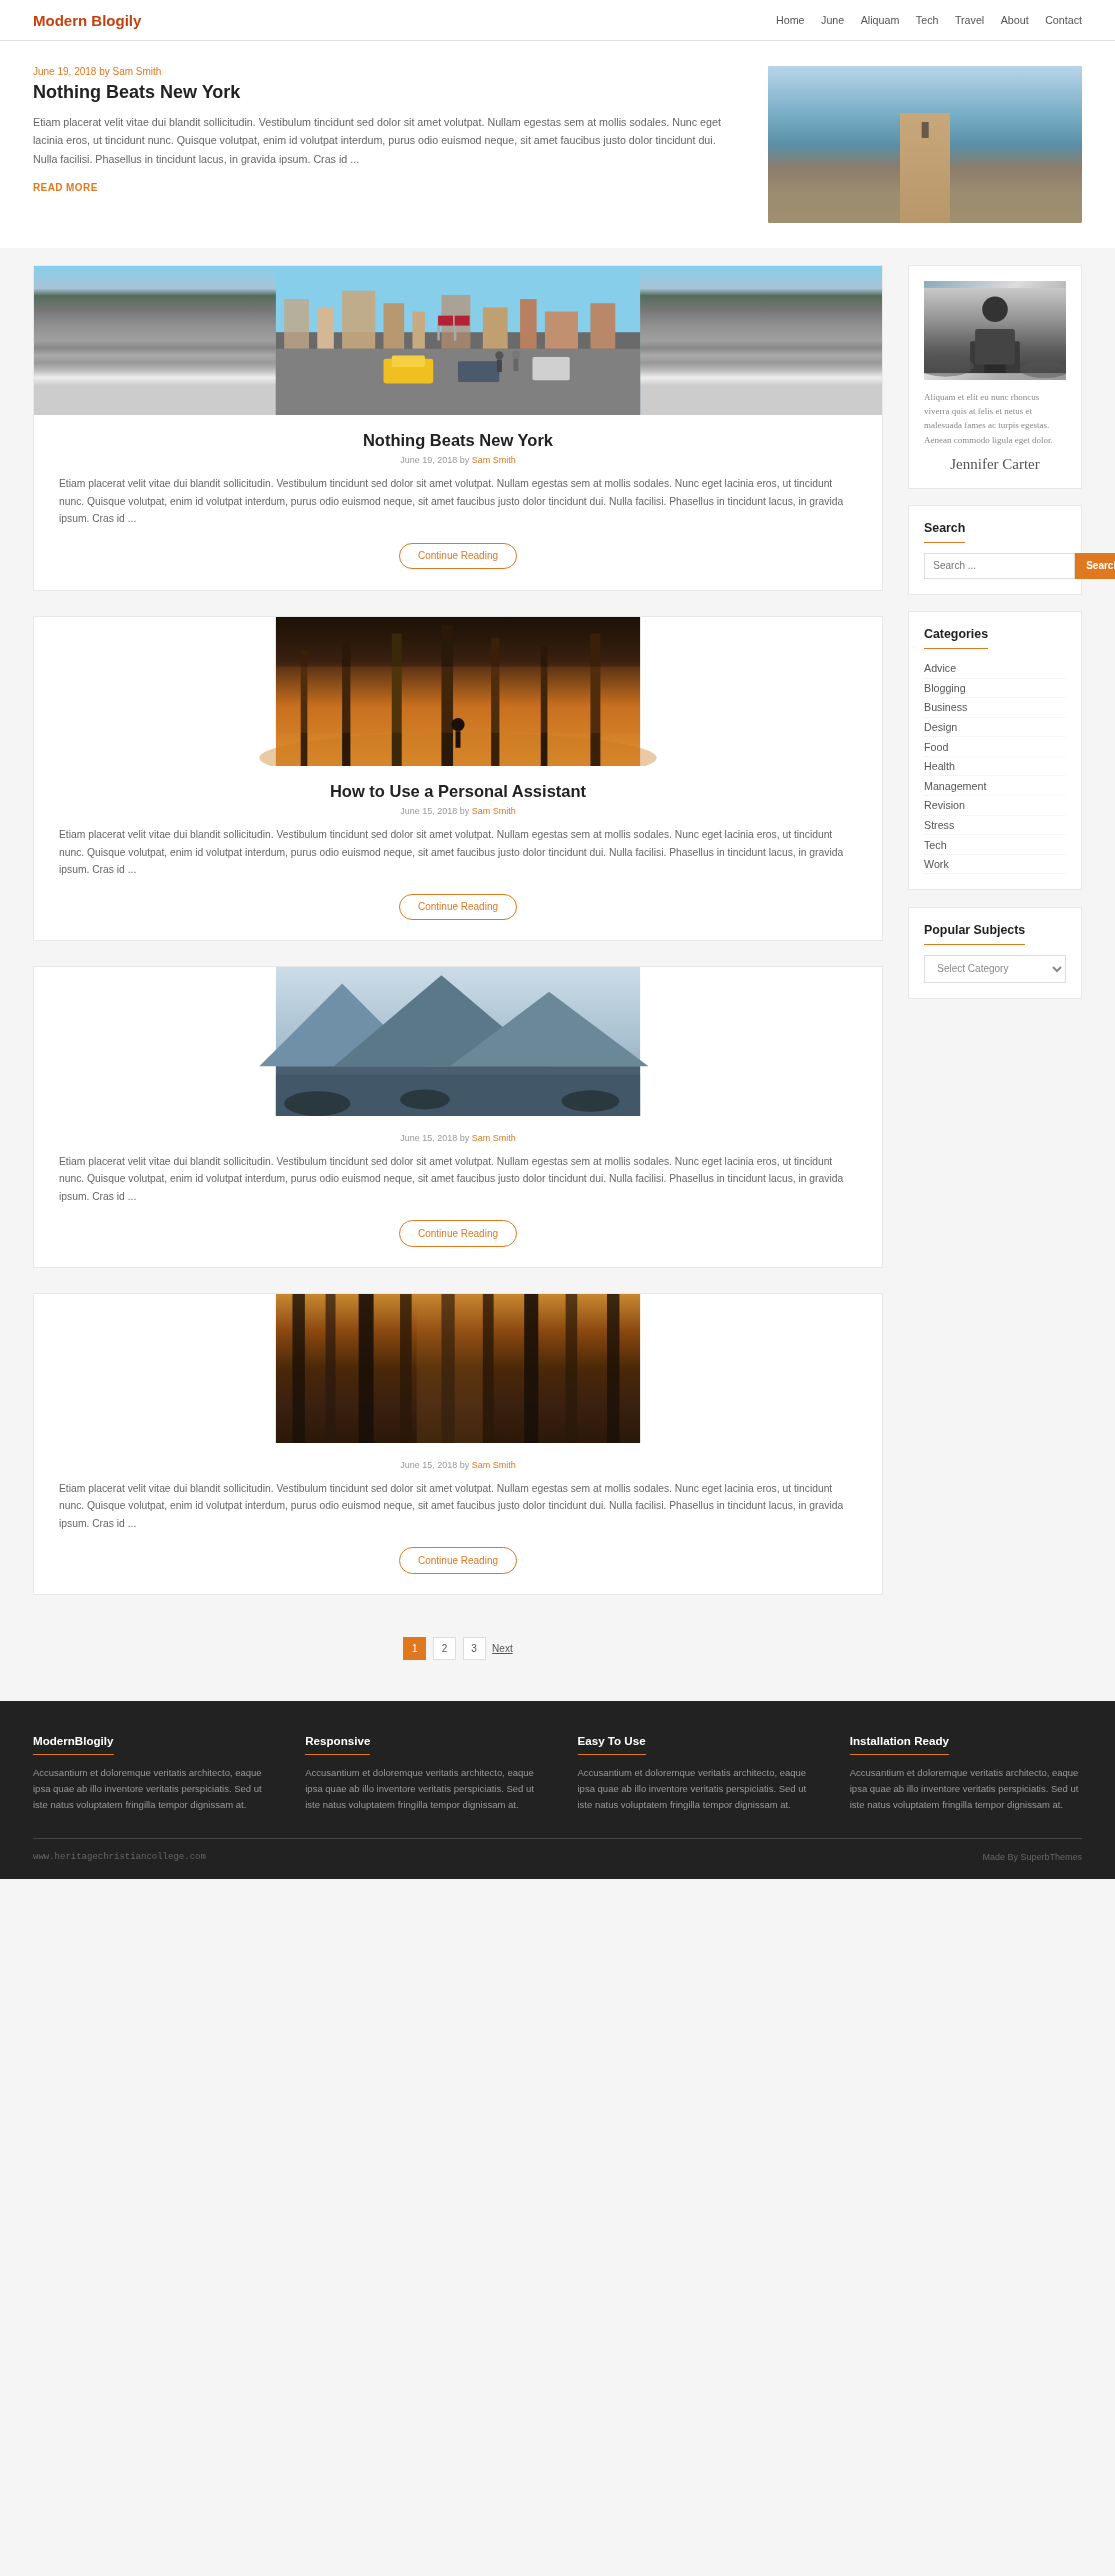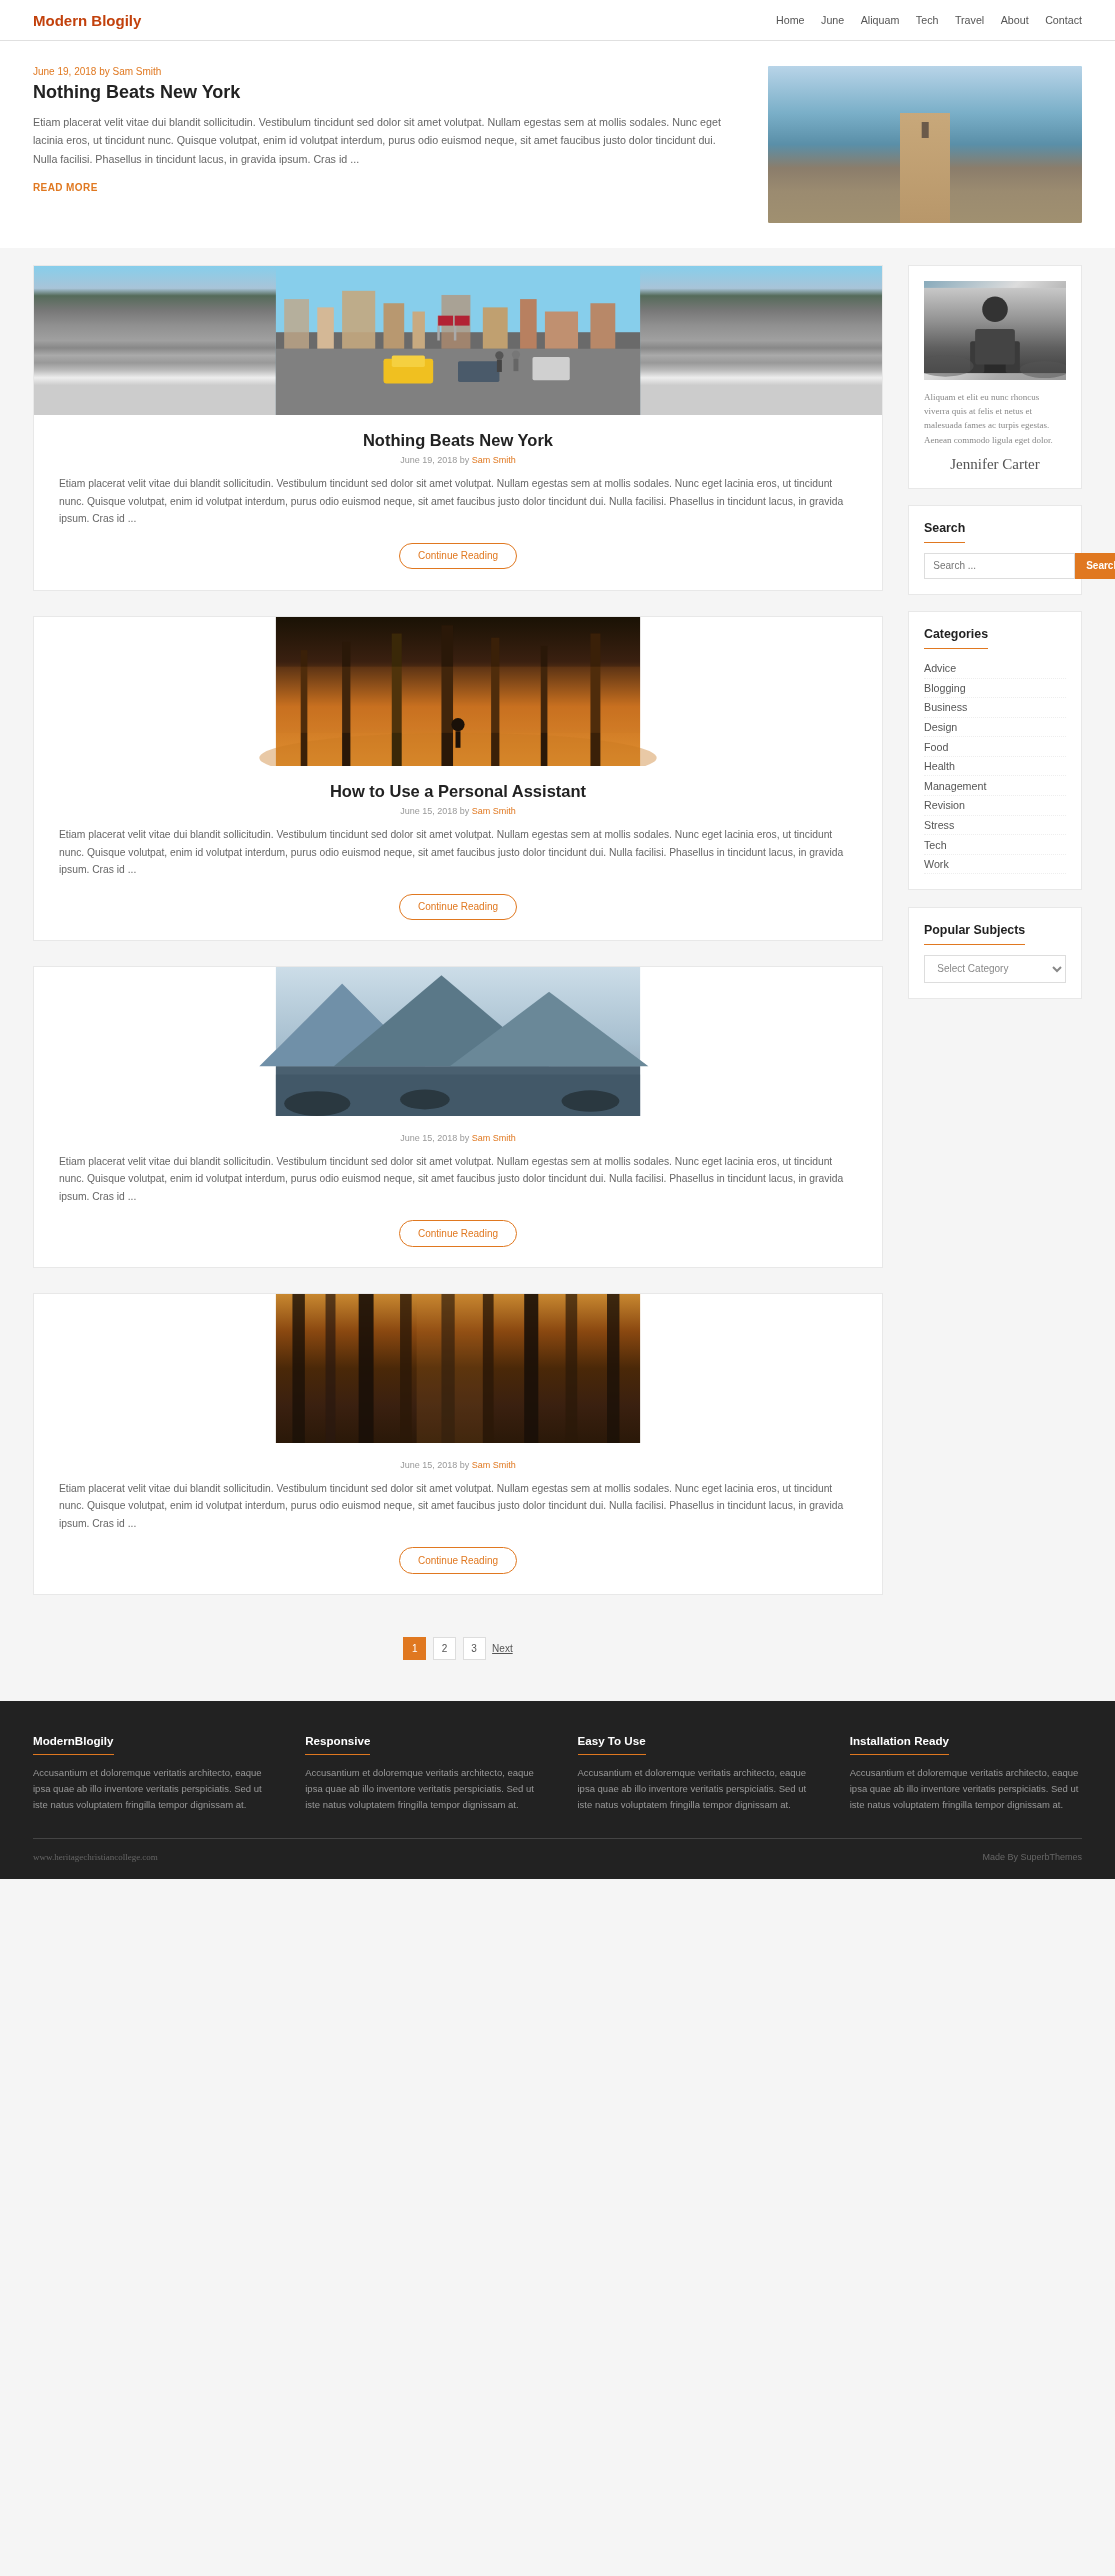--- a/index.html
+++ b/index.html
@@ -327,21 +327,21 @@
     .footer-bottom {
       border-top: 0.8px solid #444;
       padding-top: 13.2px;
       display: flex;
       justify-content: space-between;
       align-items: center;
     }
     .footer-bottom-left {
       font-size: 9px;
       color: #666;
-      font-family: Liberation Serif, serif;
+      font-family: Liberation Mono, monospace;
     }
     .footer-bottom-right {
       font-size: 9px;
       color: #666;
       font-family: Arial, sans-serif;
     }
 
     
     .img-city-street {
       width: 100%;

